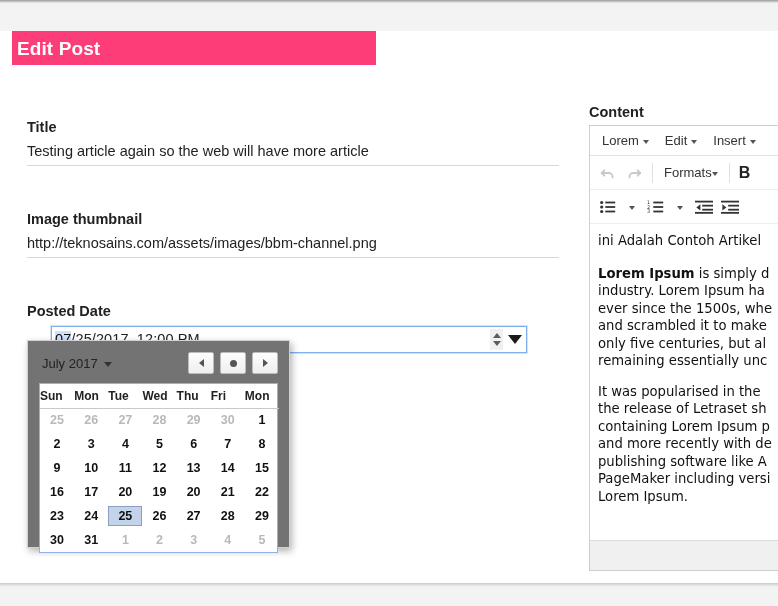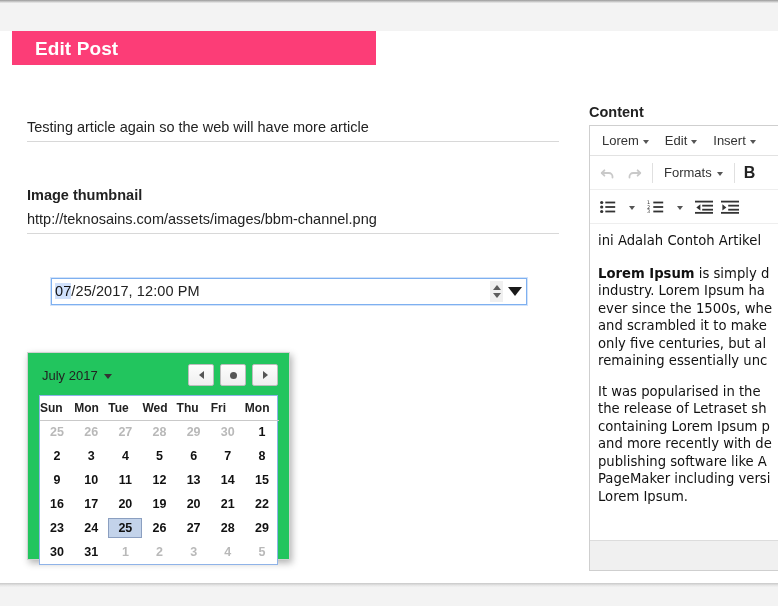--- a/index.html
+++ b/index.html
@@ -41,21 +41,21 @@
   .pink-header {
     position: absolute; left: 12px; top: 31px; width: 364px; height: 34px;
     background: #fc3d77;
     display: flex; align-items: center;
   }
   .pink-header-title {
     color: #ffffff;
     font-size: 19px;
     font-weight: bold;
     letter-spacing: .1px;
-    padding-left: 23px;
+    padding-left: 5px;
     line-height: 1;
   }
   
   .form-col {
     position: absolute; left: 27px; top: 118px; width: 532px;
   }
   .field { margin-bottom: 22px; }
   .field-label {
     font-size: 14.5px;
     font-weight: bold;
@@ -124,23 +124,23 @@
     display: flex; align-items: center; justify-content: center;
   }
   .tri-down-big {
     width: 0; height: 0;
     border-left: 7px solid transparent;
     border-right: 7px solid transparent;
     border-top: 9px solid #1a1a1a;
   }
   
   .cal-popup {
-    position: absolute; left: 27px; top: 352px;
+    position: absolute; left: 27px; top: 340px;
     width: 263px; height: 208px;
-    background: #22c55e;
+    background: #737373;
     border: 1px solid #d2d2d2;
     box-shadow: 2px 3px 7px rgba(0,0,0,.30);
     padding: 10px 11px 11px 11px;
   }
   .cal-head {
     display: flex; align-items: center; justify-content: space-between;
     height: 24px; margin-bottom: 8px;
   }
   .cal-month-btn {
     display: flex; align-items: center; gap: 6px;
@@ -253,21 +253,21 @@
     background: #ffffff;
   }
   .tb-btn {
     width: 26px; height: 26px;
     display: flex; align-items: center; justify-content: center;
   }
   .tb-sep {
     width: 1px; height: 20px; background: #e0e0e0; margin: 0 5px;
   }
   .formats-btn {
-    display: flex; align-items: center; gap: 5px;
+    display: flex; align-items: center; 
     font-size: 13px; color: #333; padding: 0 6px;
   }
   .bold-btn {
     font-size: 16px; font-weight: bold; color: #222;
     padding: 0 4px;
   }
   .tb-caret { width: 22px; display: flex; align-items: center; justify-content: center; }
   .editor-body {
     padding: 8px 0 8px 8px;
     height: 316px;
@@ -301,33 +301,35 @@
   <div class="page-bottom-shadow"></div>
   <div class="page-footer-gap"></div>
 
   <div class="pink-header">
     <div class="pink-header-title">Edit Post</div>
   </div>
 
   <div class="form-col">
 
     <div class="field">
+      <div class="field-label">Title</div>
       <input class="field-underline-input" type="text" value="Testing article again so the web will have more article" style="">
     </div>
 
     <div class="field-gap-1"></div>
 
     <div class="field">
       <div class="field-label">Image thumbnail</div>
       <input class="field-underline-input" type="text" value="http://teknosains.com/assets/images/bbm-channel.png" style="">
     </div>
 
     <div class="field-gap-1"></div>
 
     <div class="field">
+      <div class="field-label">Posted Date</div>
       <div class="datetime-wrap">
         <div class="datetime-text"><span class="dt-seg-highlight">07</span><span>/25/2017, 12:00 PM</span></div>
         <div class="dt-controls">
           <div class="dt-spinner">
             <div class="tri-up"></div>
             <div class="tri-down"></div>
           </div>
           <div class="dt-dropdown">
             <div class="tri-down-big"></div>
           </div>

